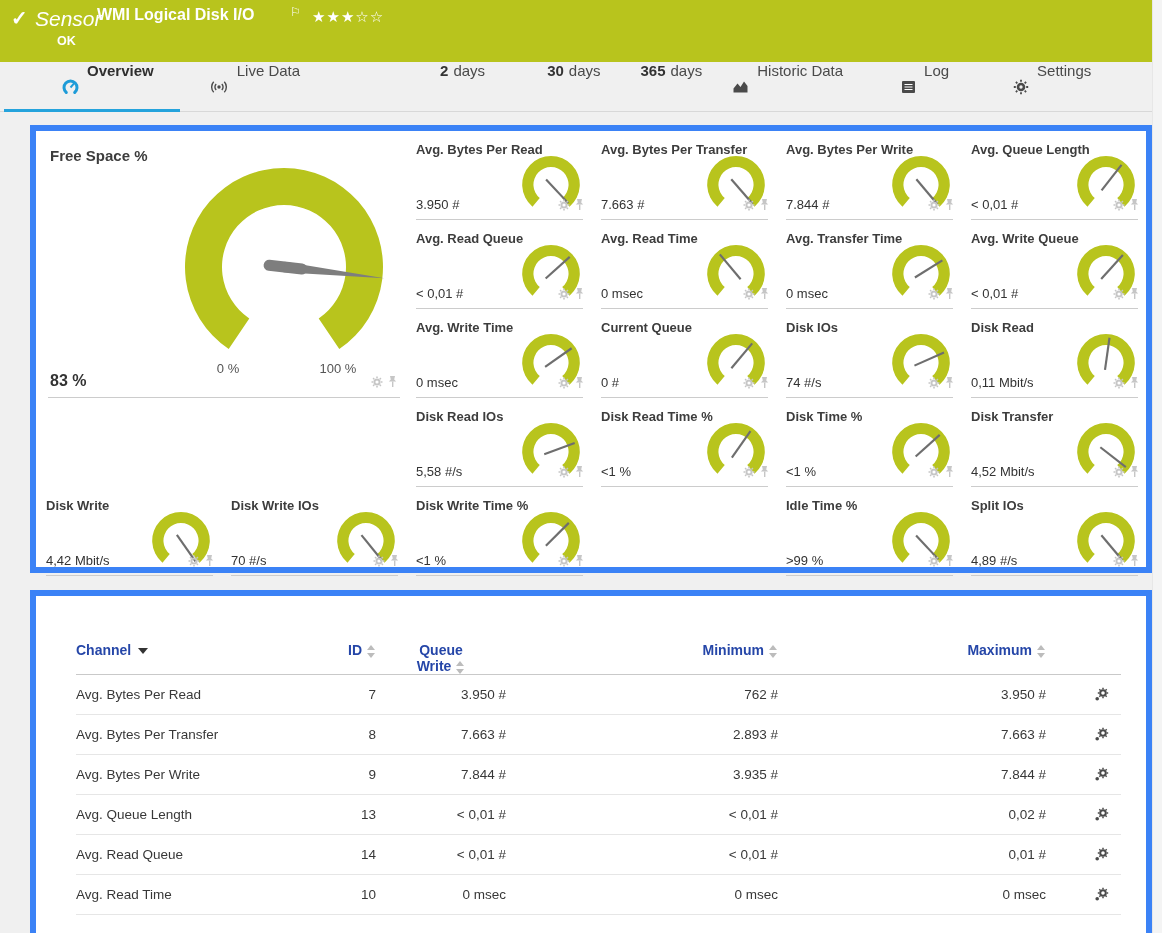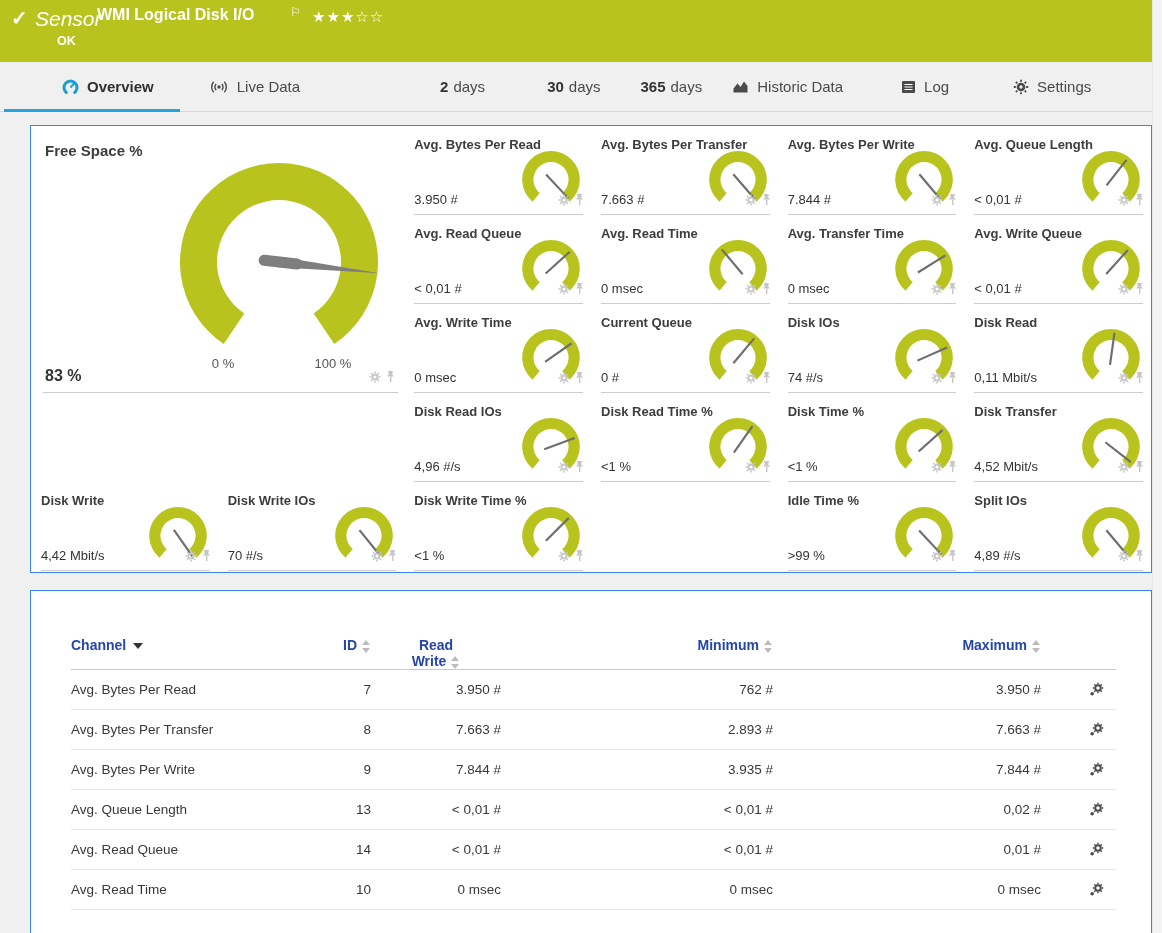--- a/index.html
+++ b/index.html
@@ -15,31 +15,31 @@
   .hdr-flag  { position:absolute; left:290px; top:5px; color:#fff; font-size:12px; }
   .hdr-stars { position:absolute; left:312px; top:8px; color:#fff; font-size:15px; letter-spacing:1px; }
   .hdr-ok    { position:absolute; left:57px; top:34px; color:#fff; font-size:12.5px; font-weight:bold; }
 
   .scroll-strip { position:absolute; right:0; top:0; width:10px; height:933px;
                   background:#f4f4f4; border-left:1px solid #e7e7e7; }
 
   
   .tabbar { position:absolute; left:0; top:62px; width:1152px; height:50px;
             border-bottom:1px solid #d8d8d8; display:flex; align-items:stretch; padding-left:62px; }
-  .tab { display:inline-flex; align-items:center; position:relative; font-size:15px;
+  .tab { display:inline-flex; position:relative; font-size:15px;
          color:#4a4a4a; cursor:pointer; white-space:nowrap; }
   .tab .ticon { display:inline-flex; margin-right:8px; align-items:center; }
   .tab .pfx { font-weight:bold; color:#333; margin-right:5px; }
   .tab .lbl { color:#4a4a4a; }
   .tab.active .lbl { color:#2f2f2f; font-weight:bold; }
   .tab.active::after { content:""; position:absolute; left:-58px; right:-26px; bottom:-1px;
                        height:3px; background:#25a3dc; }
 
   
-  .panel { position:absolute; left:30px; background:#fff; border:1px solid #3b82f6; }
+  .panel { position:absolute; left:30px; background:#fff; border:6px solid #3b82f6; }
   .panel-gauges { top:125px; width:1122px; height:448px; }
   .gauges-grid { display:grid; width:100%; height:100%;
                  grid-template-columns:repeat(6, 1fr); grid-template-rows:repeat(5, 89px); }
   .gcell { position:relative; }
   .gcell .cell-line { position:absolute; left:10px; right:8px; bottom:0; height:1px; background:#ccc; }
   .gcell .gtitle { position:absolute; left:10px; top:11px; font-size:13px; font-weight:bold; color:#3d3d3d; }
   .gcell .gvalue { position:absolute; left:10px; bottom:8px; font-size:13px; color:#333; }
   .gcell svg.mini { position:absolute; right:4px; top:19px; }
   .gcell .cell-icons { position:absolute; right:6px; bottom:5px; display:flex; gap:4px; align-items:flex-end; }
 
@@ -456,21 +456,21 @@
     <div class="cell-line"></div>
   </div>
       <div class="gcell" style="grid-area: 4 / 3;">
     <span class="gtitle">Disk Read IOs</span>
     <svg class="mini" width="72" height="64" viewBox="0 0 80 70">
       <path d="M19.4 62.5 A32 32 0 1 1 60.6 62.5 L52.5 52.9 A19.5 19.5 0 1 0 27.5 52.9 Z" fill="#b8c41d"></path>
       <g class="nd" transform="rotate(70 40 38)">
             <line x1="40" y1="46" x2="40" y2="10" stroke="#6e6e6e" stroke-width="2.4"></line>
           </g>
     </svg>
-    <span class="gvalue">4,96 #/s</span>
+    <span class="gvalue">5,58 #/s</span>
     <span class="cell-icons">
       <span><svg width="12" height="12" viewBox="0 0 12 12">
               <g stroke="#c6c6c6" fill="none">
                 <circle cx="6" cy="6" r="2.6" stroke-width="2"></circle>
                 <path d="M6 .5V2 M6 10v1.5 M.5 6H2 M10 6h1.5 M2.1 2.1l1.1 1.1 M8.8 8.8l1.1 1.1 M9.9 2.1 8.8 3.2 M3.2 8.8 2.1 9.9" stroke-width="1.6"></path>
               </g>
             </svg></span>
       <span><svg width="11" height="13" viewBox="0 0 11 13" fill="#c6c6c6">
               <path d="M3 1h5l-.8 3.4 2 2.1H1.8l2-2.1Z"></path>
               <rect x="5" y="6.5" width="1.4" height="5.5"></rect>
@@ -668,21 +668,21 @@
 <div class="panel panel-table">
   <div class="tbl">
     <div class="thead">
       <span class="c-ch">
         <span>Channel</span><span class="caret-down"></span>
       </span>
       <span class="c-id">
         <span>ID</span><span class="sort"></span>
       </span>
       <span class="c-lv">
-        <span>Read</span><br>
+        <span>Queue</span><br>
         <span>Write</span><span class="sort"></span>
       </span>
       <span class="c-min">
         <span>Minimum</span><span class="sort"></span>
       </span>
       <span class="c-max">
         <span>Maximum</span><span class="sort"></span>
       </span>
       <span class="c-act"></span>
     </div>

